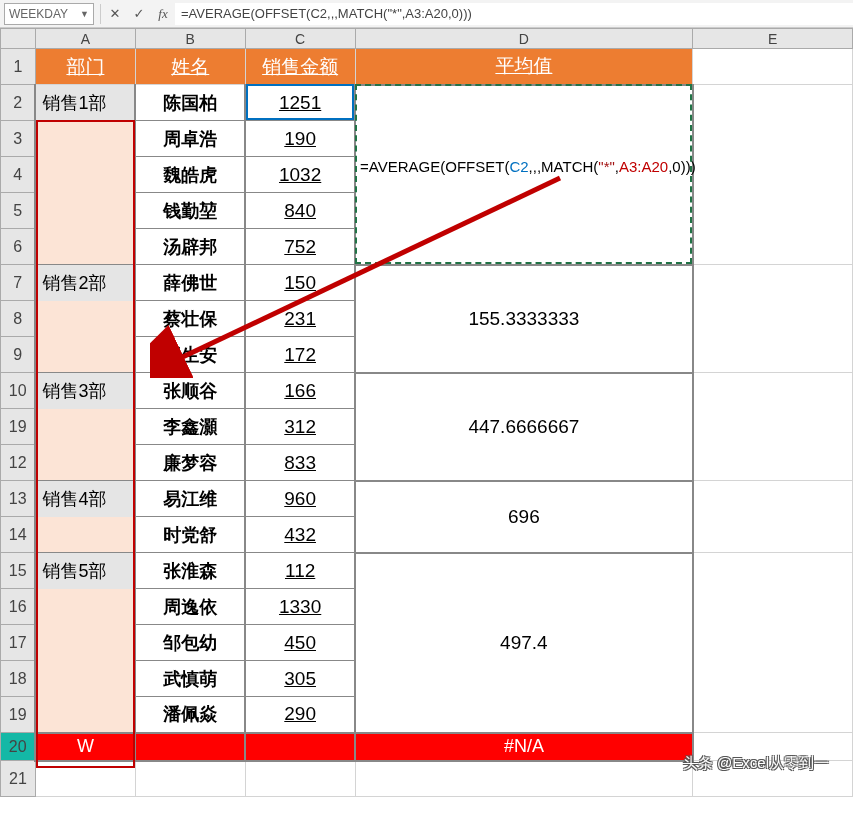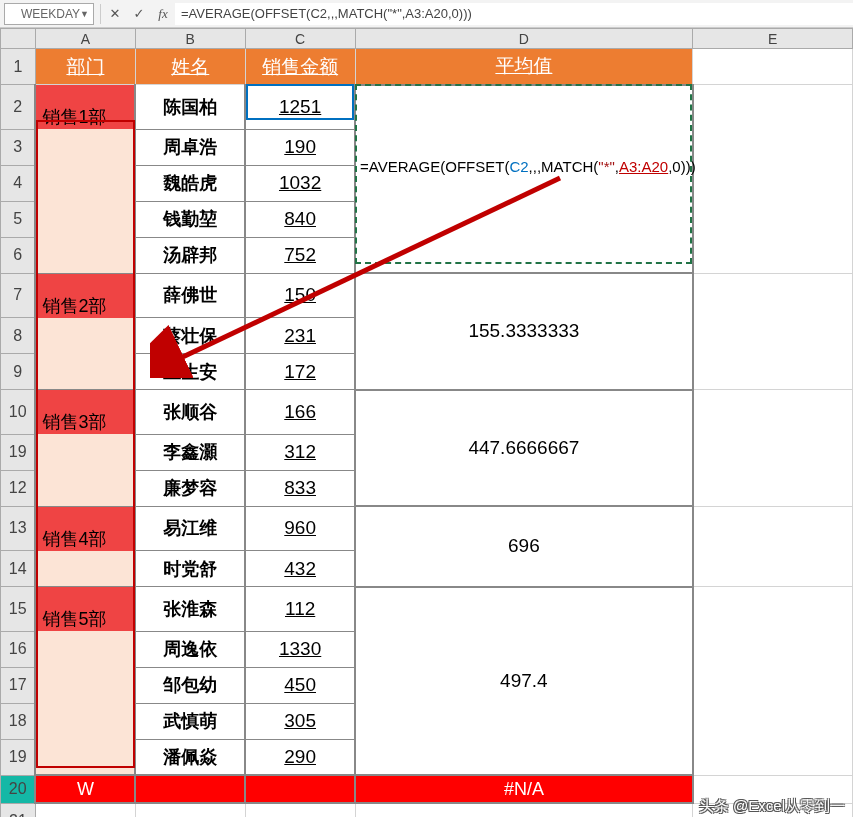--- a/index.html
+++ b/index.html
@@ -1,19 +1,19 @@
 <!DOCTYPE html>
 <html><head>
   <meta charset="utf-8">
   <style>
     * { box-sizing: border-box; margin: 0; padding: 0; }
     body { font-family: Arial, "Microsoft YaHei", sans-serif; font-size: 14px; background: #fff; width: 853px; }
     
     
-    .formula-bar { display: flex; align-items: center; height: 28px; border-bottom: 1px solid #ccc; background: #f3f3f3; text-align: right; }
+    .formula-bar { display: flex; align-items: center; height: 28px; border-bottom: 1px solid #ccc; background: #f3f3f3; }
     .name-box { width: 90px; height: 22px; margin: 0 4px; background: #fff; border: 1px solid #aaa; display: flex; align-items: center; padding: 0 4px; }
     .name-box-text { flex: 1; color: #666; font-size: 12px; }
     .name-box-arrow { font-size: 9px; color: #666; }
     .fb-sep { width: 1px; height: 20px; background: #ccc; margin: 0 2px; }
     .fb-btn { width: 24px; height: 22px; display: flex; align-items: center; justify-content: center; color: #555; font-size: 13px; cursor: pointer; }
     .fb-fx { font-style: italic; font-family: Georgia, serif; font-size: 13px; }
     .formula-input { flex: 1; height: 22px; padding: 0 6px; background: #fff; color: #444; font-size: 13px; display: flex; align-items: center; }
     
     
     .grid { position: relative; }
@@ -28,43 +28,43 @@
     
     .cA { width: 100px; }
     .cB { width: 110px; }
     .cC { width: 110px; }
     .cD { width: 338px; }
     .cE { width: 160px; }
     
     
     .data-row td { height: 36px; }
     .hdr-cell { background: #ed7d31; color: #fff; text-align: center; font-size: 19px; height: 34px; text-decoration: underline; }
-    .dept { background: #ef4444; text-align: left; padding-left: 6px; font-size: 18px; vertical-align: top; padding-top: 20px; border: 2px solid #888; border-top-width: 1px; border-bottom: none; }
+    .dept { background: #e5e5e5; text-align: left; padding-left: 6px; font-size: 18px; vertical-align: top; padding-top: 6px; border: 2px solid #888; border-top-width: 1px; border-bottom: none; }
     .dept-cont { background: #fce4d6; border-left: 2px solid #888; border-right: 2px solid #888; border-top: none; border-bottom: none; }
     .name-cell { text-align: center; font-size: 18px; border: 2px solid #888; border-bottom-width: 1px; border-top-width: 1px; font-weight: bold; }
     .amt-cell { text-align: center; font-size: 19px; border: 2px solid #888; border-bottom-width: 1px; border-top-width: 1px; text-decoration: underline; }
     .avg-cell { text-align: center; font-size: 19px; border: 2px solid #888; vertical-align: middle; }
     .red-row td { background: #ff0000; color: #fff; text-align: center; font-size: 18px; height: 28px; border: 2px solid #888; }
     .blank-row td { height: 36px; }
     
     .edit-cell { position: relative; background: #fff; }
     .formula-display { font-size: 15px; text-align: left; padding-left: 2px; white-space: nowrap; font-family: Arial, sans-serif; }
     .f-black { color: #000; }
     .f-blue { color: #0070c0; }
-    .f-red { color: #c00000; text-decoration: underline; }
+    .f-red { color: #c00000; }
     .f-lit { color: #a31515; }
     .marquee { position: absolute; border: 2px dashed #217346; pointer-events: none; }
     .range-blue { position: absolute; border: 2px solid #0070c0; pointer-events: none; }
     .range-red { position: absolute; border: 2px solid #c00000; pointer-events: none; }
     
     
     .arrow-svg { position: absolute; pointer-events: none; }
     
     
-    .watermark { position: absolute; right: 8px; bottom: 24px; color: #fff; font-size: 15px; text-shadow: -1px -1px 0 #555, 1px -1px 0 #555, -1px 1px 0 #555, 1px 1px 0 #555; font-weight: 500; }
+    .watermark { position: absolute; right: 24px; bottom: 24px; color: #fff; font-size: 15px; text-shadow: -1px -1px 0 #555, 1px -1px 0 #555, -1px 1px 0 #555, 1px 1px 0 #555; font-weight: 500; }
   </style>
 </head>
 <body>
 
 <div class="formula-bar">
   <div class="name-box">
     <span class="name-box-text">WEEKDAY</span>
     <span class="name-box-arrow">▼</span>
   </div>
   <div class="fb-sep"></div>

